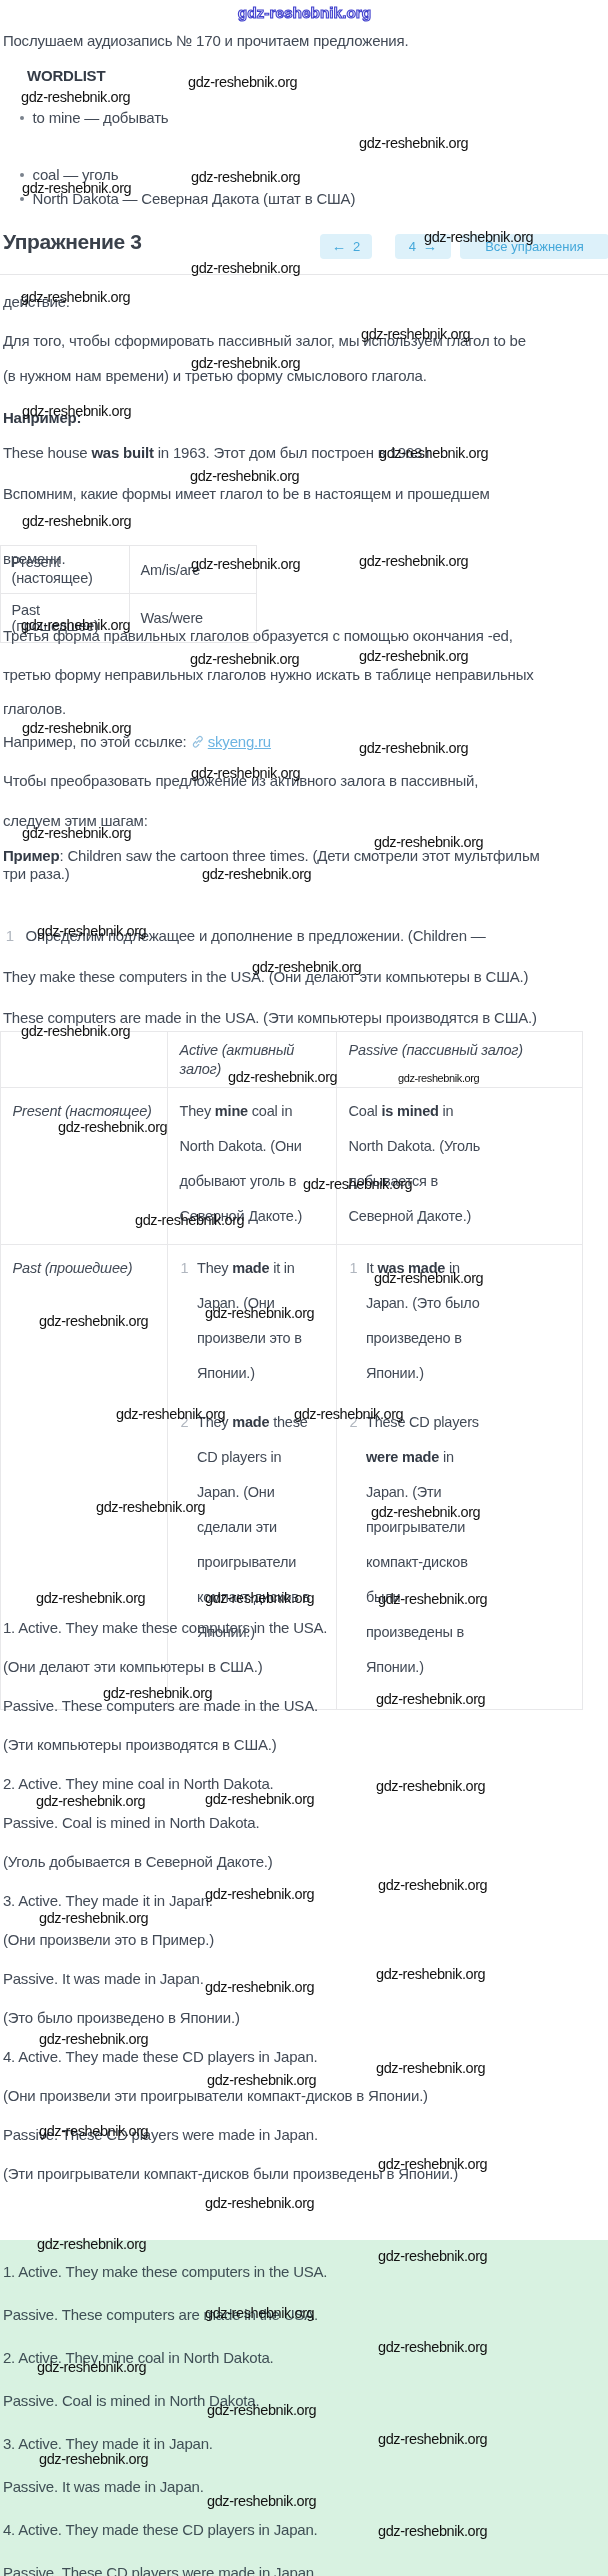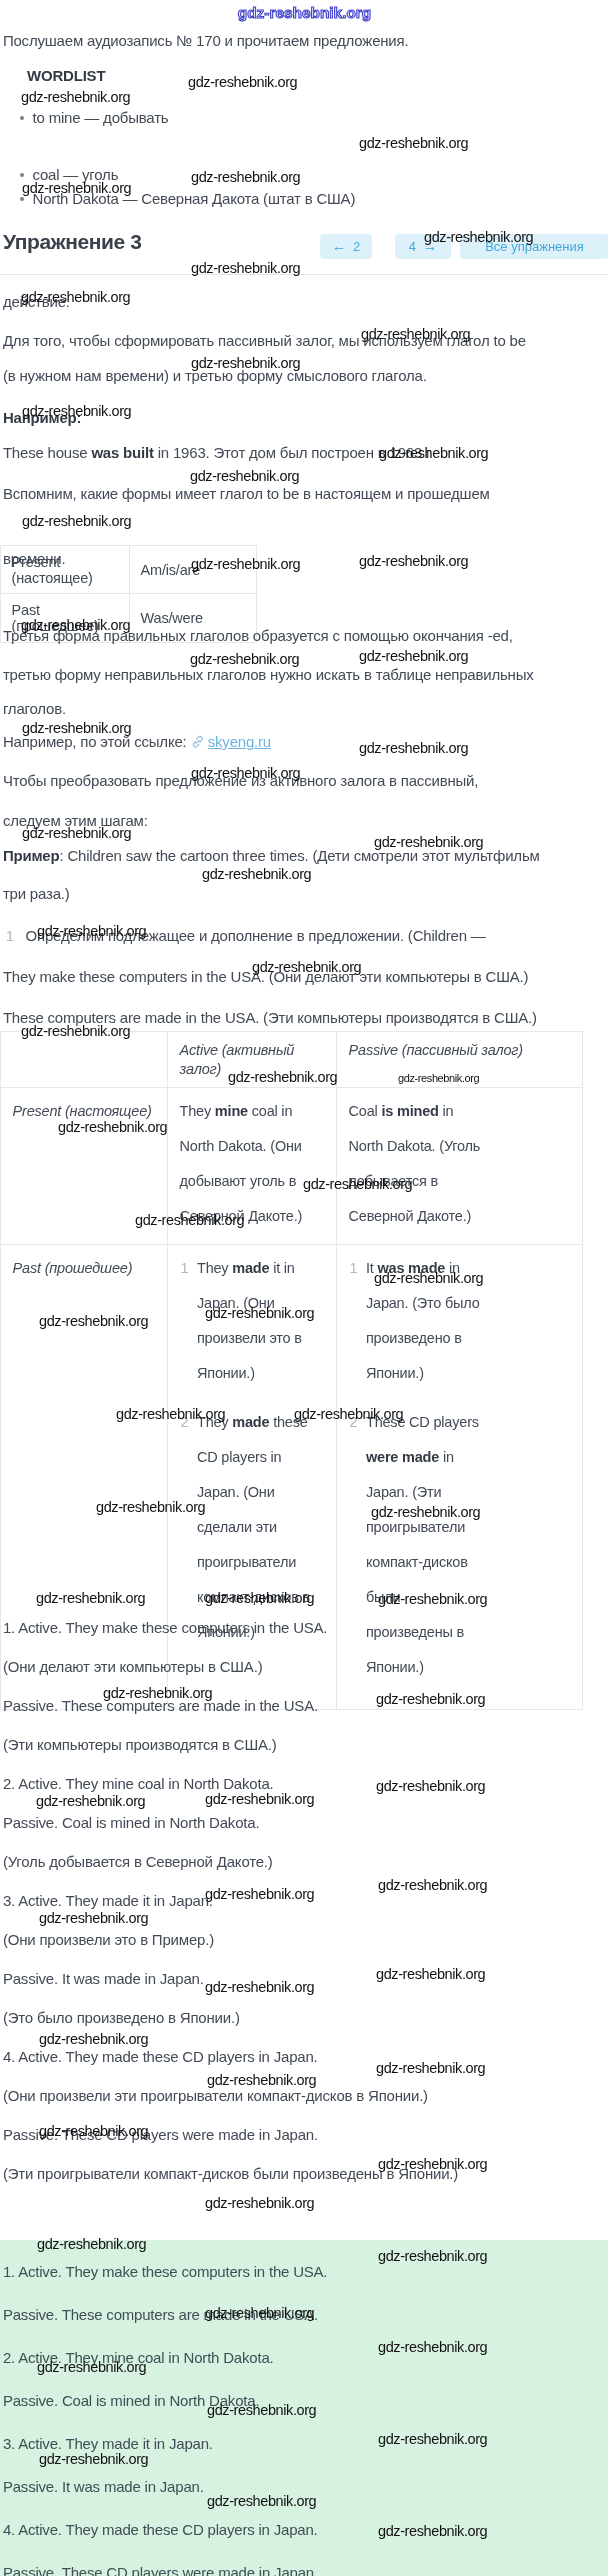--- a/index.html
+++ b/index.html
@@ -114,21 +114,21 @@
   <p class="ln" style="top:732px">
     <span>Например, по этой ссылке:</span><svg class="linkicon" width="13.5" height="13.5" viewBox="0 0 24 24">
         <path d="M9.5 14.5 L14.5 9.5 M8.5 11.5l-3.2 3.2a3.8 3.8 0 0 0 5.4 5.4l3.2-3.2 M15.5 12.5l3.2-3.2a3.8 3.8 0 0 0-5.4-5.4l-3.2 3.2" stroke="#8fbede" fill="none" stroke-width="2.1" stroke-linecap="round"></path>
       </svg><a class="link">skyeng.ru</a>
   </p>
 
   <p class="ln" style="top:771px">Чтобы преобразовать предложение из активного залога в пассивный,</p>
   <p class="ln" style="top:811px">следуем этим шагам:</p>
 
   <p class="ln" style="top:846px"><b>Пример</b><span>: Children saw the cartoon three times. (Дети смотрели этот мультфильм</span></p>
-  <p class="ln" style="top:884px">три раза.)</p>
+  <p class="ln" style="top:864px">три раза.)</p>
 
   <p class="ln" style="top:926px"><span class="tnum" style="margin-right:11.6px;margin-left:2.9px">1</span><span>Определим подлежащее и дополнение в предложении. (Children —</span></p>
 
   <p class="ln" style="top:967px">They make these computers in the USA. (Они делают эти компьютеры в США.)</p>
   <p class="ln" style="top:1008px">These computers are made in the USA. (Эти компьютеры производятся в США.)</p>
 
   <table class="vtable" style="top:1031px">
     <colgroup>
         <col style="width:167px">
         <col style="width:169px">

